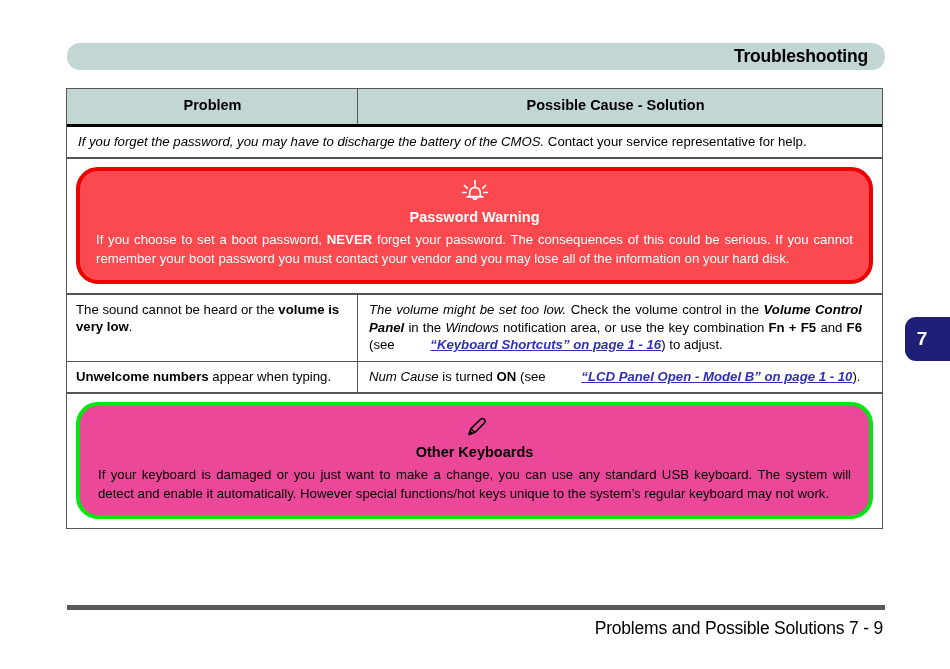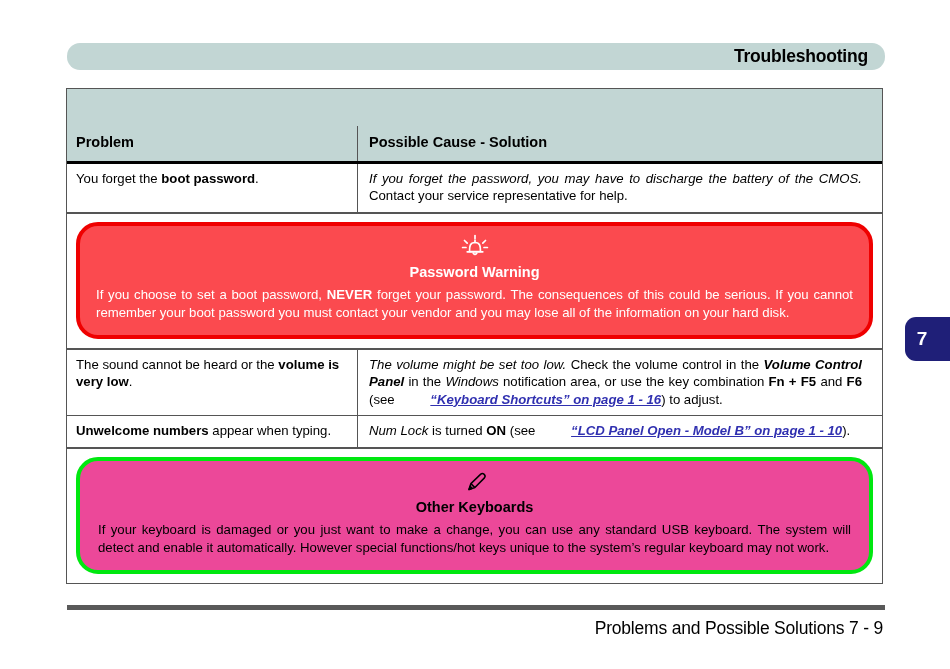--- a/index.html
+++ b/index.html
@@ -87,26 +87,25 @@
     padding: 6px 20px 7px 11px;
     font-size: 13.2px;
     line-height: 17.5px;
     text-align: justify;
   }
   .thead {
     background: #c2d6d4;
     border-bottom: 3px solid #000000;
   }
   .thead .tcell-l, .thead .tcell-r {
-    text-align: left;
+    text-align: center;
     font-weight: bold;
     font-size: 14.5px;
     padding-top: 8px;
     padding-bottom: 9px;
-    margin-top: 37px;
   }
   .row-sep {
     border-top: 1px solid #555555;
   }
   .row-sep-thick {
     border-top: 2px solid #555555;
   }
 
   b { font-weight: bold; }
   i { font-style: italic; }
@@ -188,21 +187,20 @@
 </div>
 
 <div class="table-wrap">
 
   <div class="trow thead">
     <div class="tcell-l">Problem</div>
     <div class="tcell-r">Possible Cause - Solution</div>
   </div>
 
   <div class="trow">
-    <div class="tcell-l"><span>You forget the </span><b>boot password</b><span>.</span></div>
     <div class="tcell-r"><i>If you forget the password, you may have to discharge the battery of the CMOS.</i><span> Contact your service representative for help.</span></div>
   </div>
 
   <div class="callout-band row-sep-thick">
     <div class="callout warn">
       <div class="callout-icon">
         <svg width="34" height="26" viewBox="0 0 34 26" aria-hidden="true">
           <g stroke="#ffffff" stroke-width="1.7" fill="none" stroke-linecap="round">
             <path d="M11.5 17.5 C11.5 12.5 11.8 8.5 17 8.5 C22.2 8.5 22.5 12.5 22.5 17.5 Z"></path>
             <line x1="9.2" y1="17.8" x2="24.8" y2="17.8"></line>
@@ -221,21 +219,21 @@
     </div>
   </div>
 
   <div class="trow row-sep-thick">
     <div class="tcell-l"><span>The sound cannot be heard or the </span><b>volume is very low</b><span>.</span></div>
     <div class="tcell-r"><i>The volume might be set too low.</i><span> Check the volume control in the </span><b><i>Volume Control Panel</i></b><span> in the </span><i>Windows</i><span> notification area, or use the key combination </span><b>Fn + F5</b><span> and </span><b>F6</b><span> (see </span><a class="lnk" href="#">“Keyboard Shortcuts” on page 1 - 16</a><span>) to adjust.</span></div>
   </div>
 
   <div class="trow row-sep">
     <div class="tcell-l"><b>Unwelcome numbers</b><span> appear when typing.</span></div>
-    <div class="tcell-r"><i>Num Lock</i><span> is turned </span><b>ON</b><span> (see </span><a class="lnk" href="#">“LCD Panel Open - Model B” on page 1 - 10</a><span>).</span></div>
+    <div class="tcell-r"><i>Num Cause</i><span> is turned </span><b>ON</b><span> (see </span><a class="lnk" href="#">“LCD Panel Open - Model B” on page 1 - 10</a><span>).</span></div>
   </div>
 
   <div class="callout-band row-sep-thick">
     <div class="callout note">
       <div class="callout-icon">
         <svg width="30" height="26" viewBox="0 0 30 26" aria-hidden="true">
           <g stroke="#000000" stroke-width="1.5" fill="none" stroke-linejoin="round">
             <path d="M9.0 20.5 L10.9 14.6 L20.5 5.4 a2.6 2.6 0 0 1 3.7 3.7 L14.9 18.6 Z"></path>
             <line x1="10.9" y1="14.6" x2="14.9" y2="18.6"></line>
             <path d="M9.0 20.5 L12.2 19.4 L10.2 17.3 Z" fill="#000000"></path>

